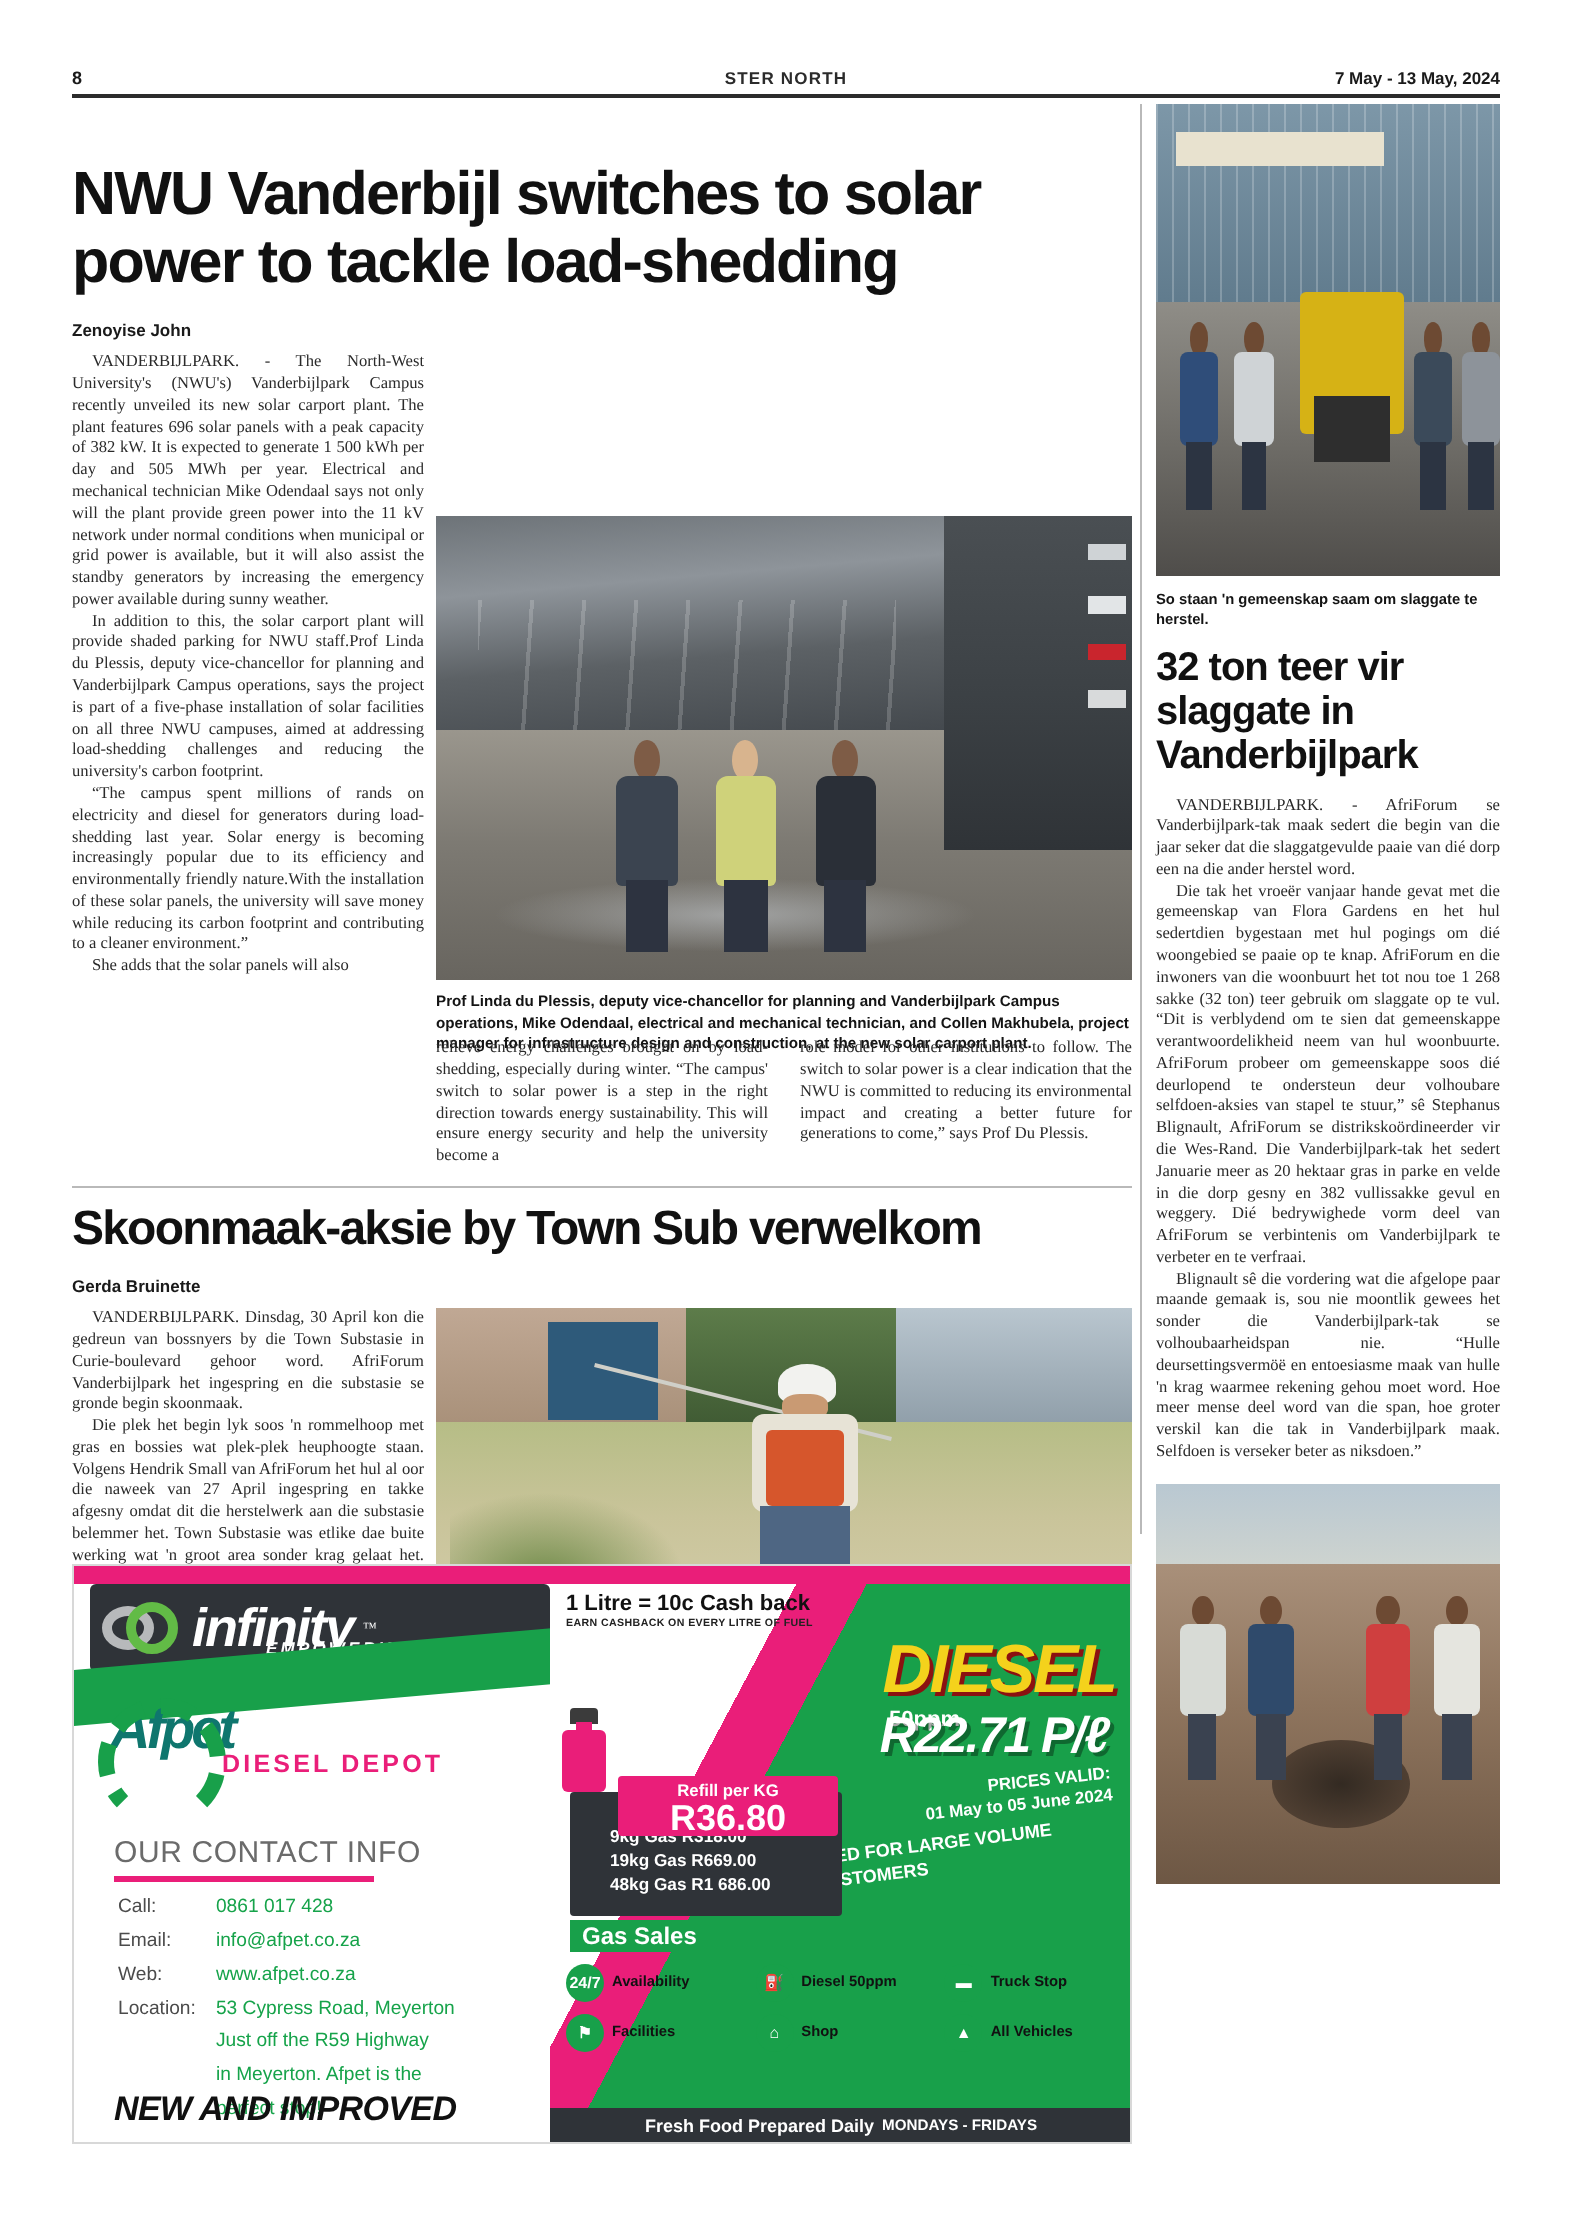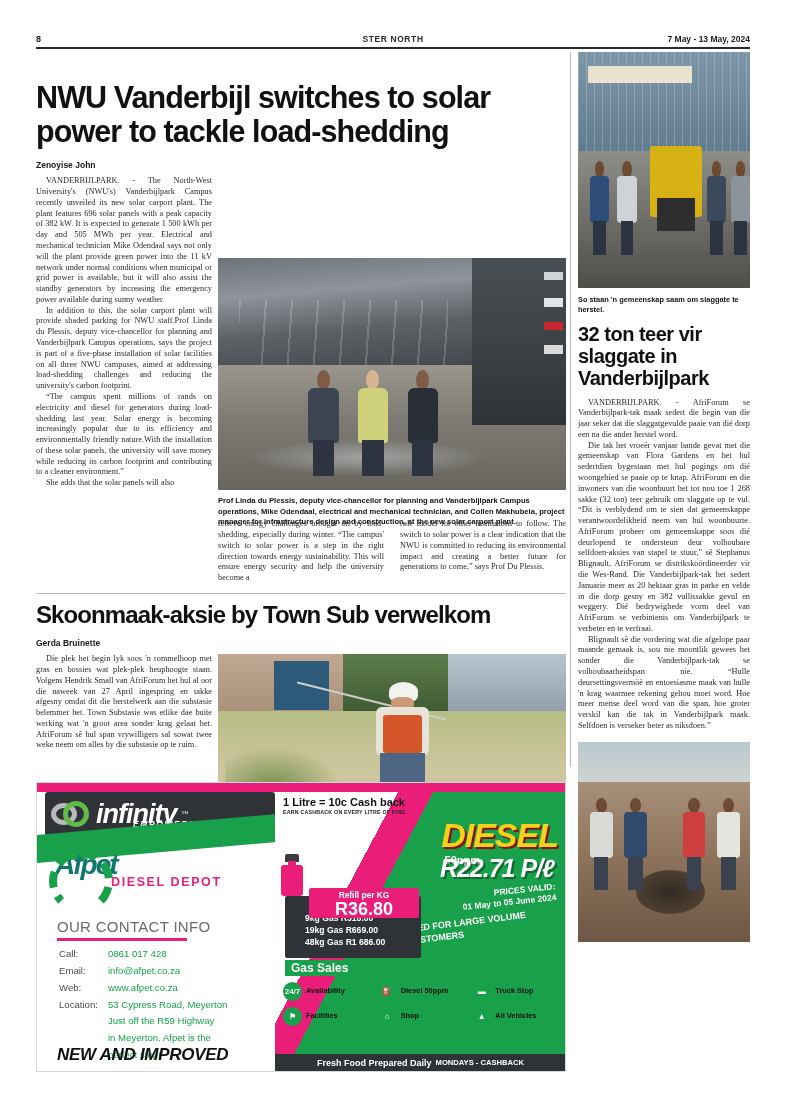--- a/index.html
+++ b/index.html
@@ -318,20 +318,21 @@
       </div>
     </div>
 
     <div class="hr-thin" style="margin-top:6px;"></div>
 
     <h1 class="headline" style="font-size:24px; margin-top:8px;">Skoonmaak-aksie by Town Sub verwelkom</h1>
     <div class="byline" style="margin-top:9px;">Gerda Bruinette</div>
 
     <div style="position:relative; margin-top:6px; height:228px;">
       <div class="body-text" style="position:absolute; left:0; top:0; width:176px;">
+        <p>VANDERBIJLPARK.   Dinsdag, 30 April kon die gedreun van bossnyers by die Town Substasie in Curie-boulevard gehoor word. AfriForum Vanderbijlpark het ingespring en die substasie se gronde begin skoonmaak.</p>
         <p>Die plek het begin lyk soos 'n rommelhoop met gras en bossies wat plek-plek heuphoogte staan. Volgens Hendrik Small van AfriForum het hul al oor die naweek van 27 April ingespring en takke afgesny omdat dit die herstelwerk aan die substasie belemmer het. Town Substasie was etlike dae buite werking wat 'n groot area sonder krag gelaat het. AfriForum sê hul span vrywilligers sal sowat twee weke neem om alles by die substasie op te ruim.</p>
       </div>
 
       <div class="photo" id="photo2" style="left:182px; top:0; width:348px; height:176px;">
         <div class="wall"></div>
         <div class="door"></div>
         <div class="trees"></div>
         <div class="pylon"></div>
         <div class="grass"></div>
         <div class="bush"></div>
@@ -548,17 +549,17 @@
         </div>
         <div class="icon-item">
           <span class="icon-circ">▲</span>
           <span class="two">All Vehicles</span>
         </div>
       </div>
     </div>
 
     <div class="footer-strip">
       <span>Fresh Food Prepared Daily</span>
-      <span class="small">MONDAYS - CASHBACK</span>
+      <span class="small">MONDAYS - FRIDAYS</span>
     </div>
   </div>
 
 </div>
 
 </body></html>

